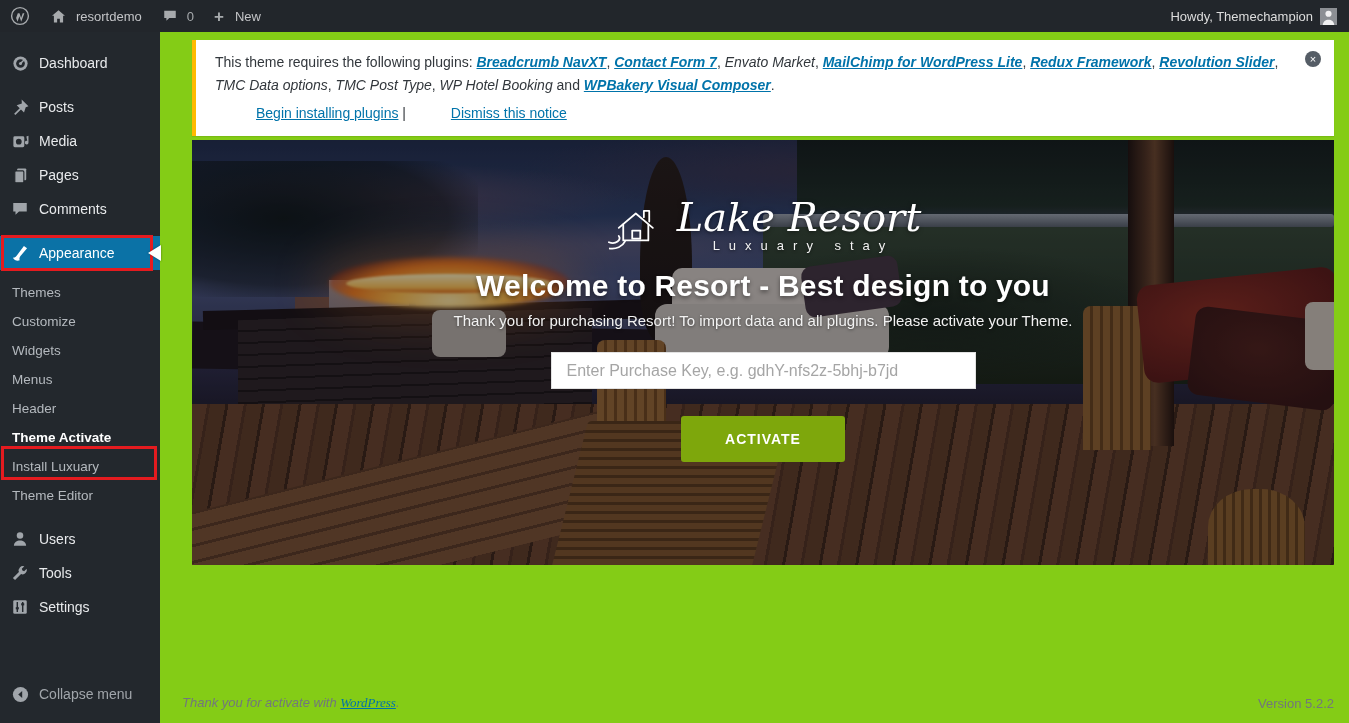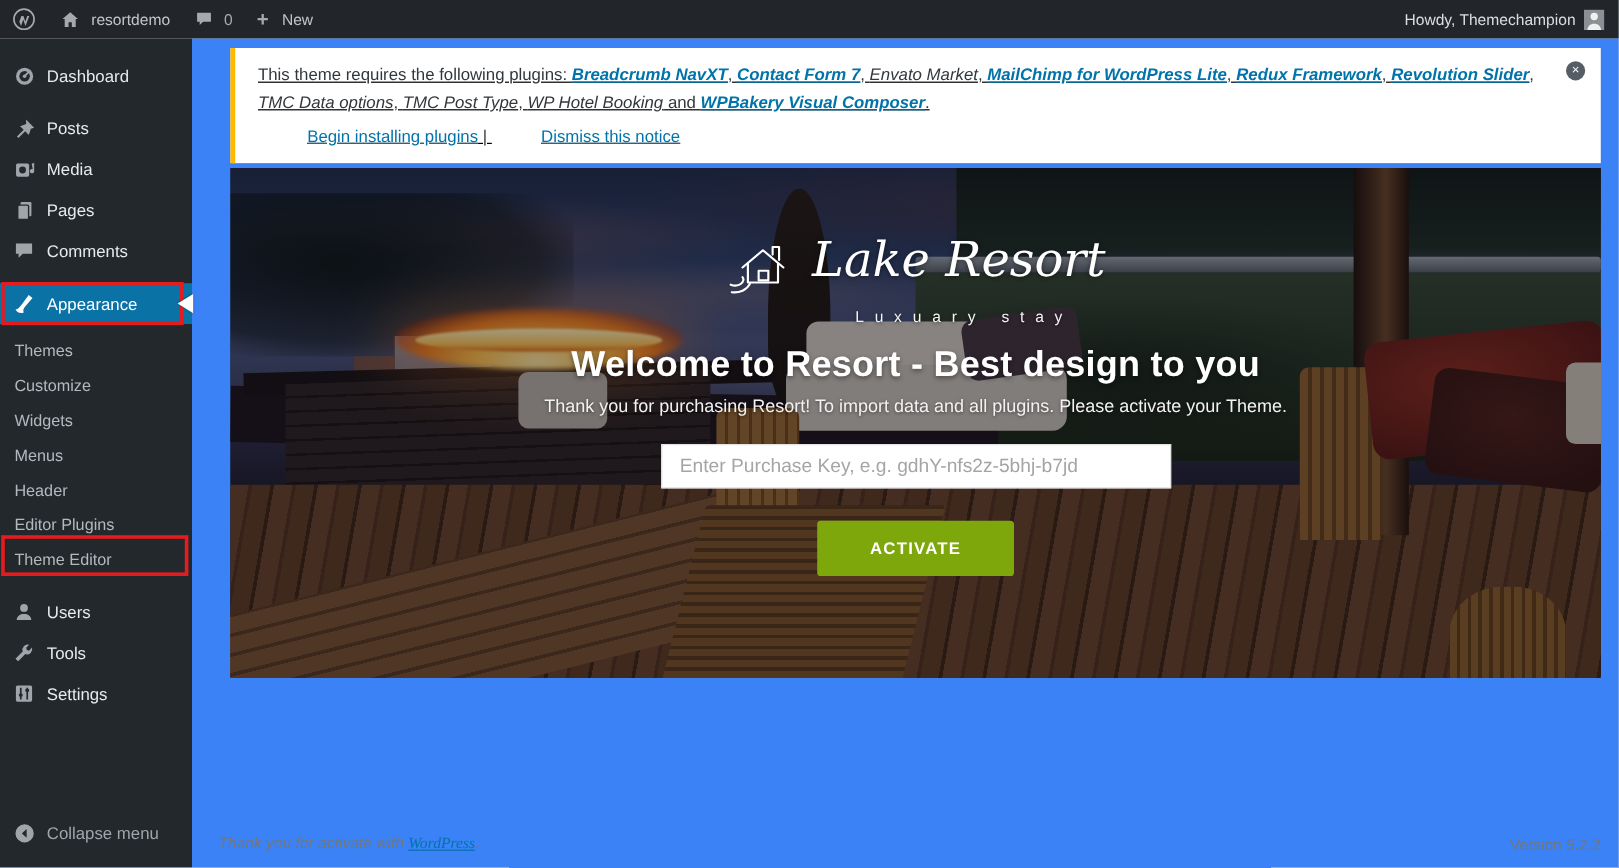--- a/index.html
+++ b/index.html
@@ -30,21 +30,21 @@
 
   
   .annot { position:absolute; border:3px solid #e41b1f; z-index:70; pointer-events:none; }
   .annot-appearance { left:1px; top:235px; width:152px; height:36px; }
   .annot-activate   { left:1px; top:446px; width:156px; height:34px; }
   .menu-pointer { position:absolute; left:148px; top:245px; width:0; height:0; z-index:72;
     border-top:8px solid transparent; border-bottom:8px solid transparent; border-right:13px solid #fff;
     filter:drop-shadow(0 0 1px rgba(0,0,0,.4)); }
 
   
-  .content { position:absolute; left:160px; top:32px; right:0; bottom:0; background:#3b82f6;text-decoration:underline; }
+  .content { position:absolute; left:160px; top:32px; right:0; bottom:0; background:#84cc16; }
 
   .notice { position:relative; margin:8px 15px 0 32px; background:#fff; border-left:4px solid #ffb900;
     box-shadow:0 1px 1px rgba(0,0,0,.08); padding:11px 48px 11px 19px; font-size:14px; line-height:23px; color:#32373c; }
   .np-link { color:#0073aa; font-style:italic; font-weight:600; text-decoration:underline; cursor:pointer; }
   .np-plain { font-style:italic; }
   .notice-actions { margin-top:5px; }
   .notice-actions a { color:#0073aa; text-decoration:underline; cursor:pointer;margin-left:41px; }
   .notice-dismiss { position:absolute; top:11px; right:13px; width:16px; height:16px; border-radius:50%;
     background:#555d66; color:#fff; font-size:11px; line-height:16px; text-align:center; cursor:pointer; }
 
@@ -98,24 +98,24 @@
     background:radial-gradient(ellipse at 45% 40%, #4e1e14, #35120c 80%); }
   .hx-cushion-right { left:97.5%; top:38%; width:3.5%; height:16%; background:#cfc5b5; border-radius:8px; }
   .hx-table { left:33%; top:66%; width:17.5%; height:36%; transform:skewX(-14deg); border-radius:4px;
     background:repeating-linear-gradient(0deg,#7c5224 0 6px,#563614 6px 9px); }
   .hx-basket { left:89%; top:82%; width:8.5%; height:20%; border-radius:45% 45% 0 0;
     background:repeating-linear-gradient(90deg,#8a5c26 0 6px,#5f3c14 6px 9px); }
   .hx-dim { inset:0; background:rgba(13,13,26,.38); }
 
   .hero-overlay { position:absolute; inset:0; z-index:10; display:flex; flex-direction:column;
     align-items:center; text-align:center; color:#fff; }
-  .logo-row { margin-top:56px; display:flex; align-items:flex-start; gap:14px; }
+  .logo-row { margin-top:56px; display:flex; align-items:flex-end; gap:14px; }
   .logo-text-title { font-family:"DejaVu Serif", serif; font-style:italic; font-size:40px; line-height:1.05;
     text-shadow:0 1px 4px rgba(0,0,0,.5); }
-  .logo-text-sub { margin-top:18px; font-size:13px; letter-spacing:9px; text-indent:9px; color:#f3f3f3;
+  .logo-text-sub { margin-top:0; font-size:13px; letter-spacing:9px; text-indent:9px; color:#f3f3f3;
     text-shadow:0 1px 3px rgba(0,0,0,.5); }
   .hero-heading { margin-top:16px; font-size:30px; font-weight:bold; letter-spacing:.2px;
     text-shadow:0 2px 4px rgba(0,0,0,.45); }
   .hero-sub { margin-top:9px; font-size:15px; color:#f2f2f2; text-shadow:0 1px 3px rgba(0,0,0,.5); }
   .purchase-input { margin-top:23px; width:425px; height:37px; border:1px solid #e2e2e2; background:#fff;
     padding:0 15px; font-size:16px; color:#333; font-family:"Liberation Sans", sans-serif; outline:none; }
   .purchase-input::placeholder { color:#a5a5a5; }
   .activate-btn { margin-top:27px; width:164px; height:46px; border:none; border-radius:3px; cursor:pointer;
     background:#7ea70c; color:#fff; font-size:14px; font-weight:bold; letter-spacing:1px;
     font-family:"Liberation Sans", sans-serif; }
@@ -227,21 +227,22 @@
         </span>
       <span class="mi-label">Appearance</span>
     </li>
   </ul>
   <ul class="submenu">
     <li>Themes</li>
     <li>Customize</li>
     <li>Widgets</li>
     <li>Menus</li>
     <li>Header</li>
-    <li>Editor Plugins</li>
+    <li class="active-sub">Theme Activate</li>
+    <li>Install Luxuary</li>
     <li>Theme Editor</li>
   </ul>
   <ul class="menu" style="padding-top:2px;">
     <li class="menu-item">
       <span class="mi-icon">
           <svg viewBox="0 0 20 20" width="18" height="18" fill="#a0a5aa">
             <circle cx="10" cy="6.2" r="3.6"></circle>
             <path d="M3.2 17.4c.4-3.8 3.2-5.6 6.8-5.6s6.4 1.8 6.8 5.6z"></path>
           </svg>
         </span>

